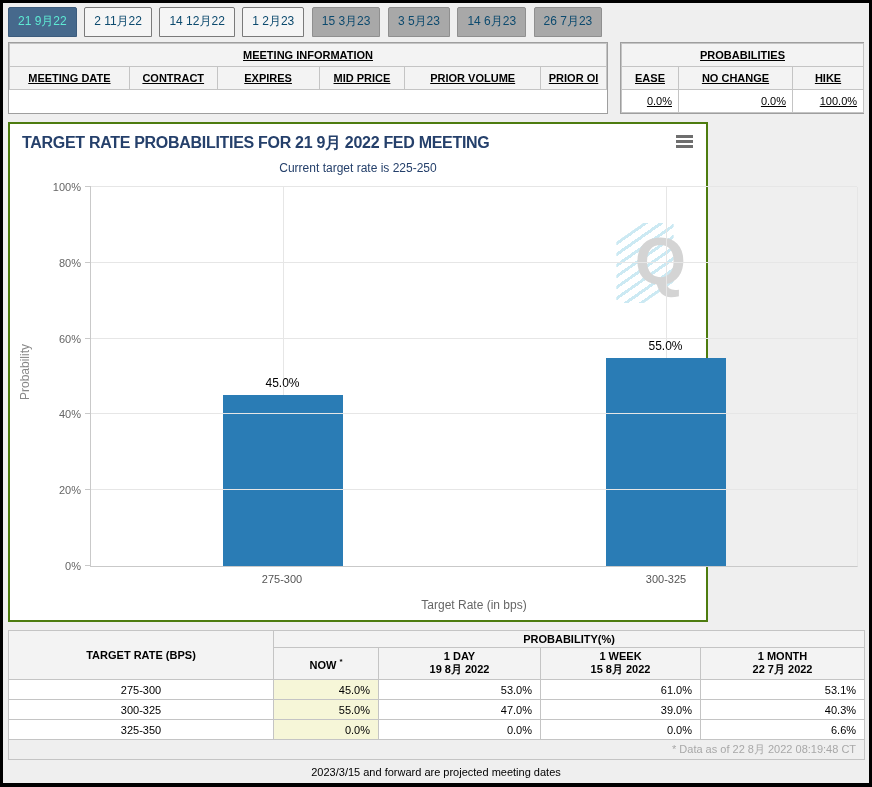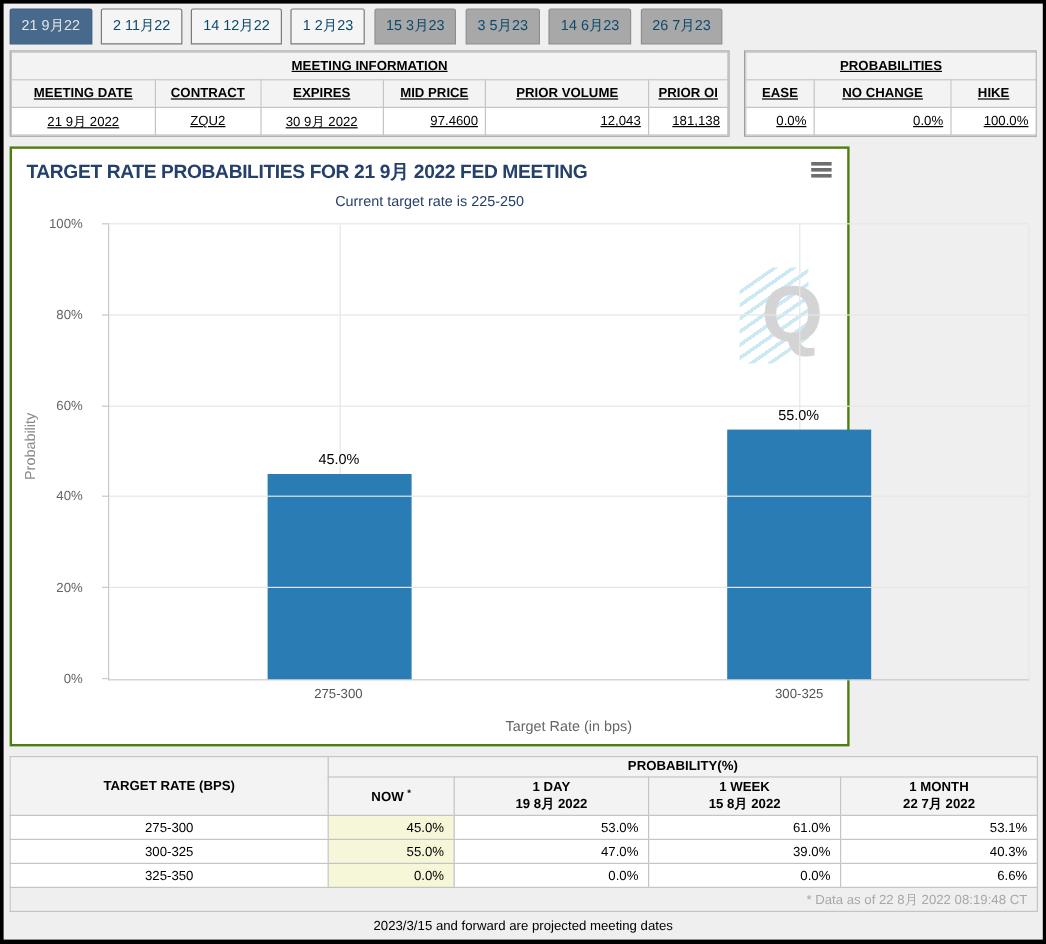--- a/index.html
+++ b/index.html
@@ -24,21 +24,21 @@
     display:inline-block;
     padding:5px 9px 6px 9px;
     font-size:12px;
     border:1px solid #7a7a7a;
     border-radius:2px 2px 0 0;
     margin-right:3px;
     color:#0c4a6e;
     cursor:pointer;
     vertical-align:top;
   }
-  .tab.active { background:#46698c; color:#e5e5e5; border-color:#3c5c7d;text-align:right; }
+  .tab.active { background:#46698c; color:#5eead4; border-color:#3c5c7d;text-align:right; }
   .tab.normal { background:#f5f5f5; }
   .tab.disabled { background:#a8a8a8; border-color:#8f8f8f; }
   
   .toprow { display:flex; padding:6px 5px 0 5px;text-decoration:underline; }
   .panel {
     background:#fff;
     border:1px solid #9e9e9e;
   }
   table.info { border-collapse:collapse; table-layout:fixed; }
   table.info th, table.info td {
@@ -82,21 +82,21 @@
     position:absolute; left:80px; top:12px;
     width:768px; height:380px;
     border-left:1px solid #c9c9c9;
     border-right:1px solid #e6e6e6;
     border-bottom:1px solid #c9c9c9;
   }
   .hgrid { position:absolute; left:0; width:100%; height:1px; background:#e6e6e6; }
   .vgrid { position:absolute; top:0; width:1px; height:100%; background:#e6e6e6; }
   .ytick-mark { position:absolute; left:-6px; width:6px; height:1px; background:#c9c9c9; }
   .ytick-label {
-    position:absolute; right:100%; margin-right:22px;
+    position:absolute; right:100%; margin-right:10px;
     transform:translateY(-50%);
     font-size:11px; color:#666; white-space:nowrap;
   }
   .bar-slot { position:absolute; top:0; bottom:0; width:120px; }
   .bar { position:absolute; bottom:0; left:0; width:100%; background:#2a7cb5; }
   .bar-label {
     position:absolute; width:100%; text-align:center;
     font-size:12px; color:#000;
   }
   .xlabel-row { position:absolute; left:80px; top:398px; width:768px; }
@@ -184,28 +184,20 @@
               <tr>
                 <th colspan="6">MEETING INFORMATION</th>
               </tr>
         <tr>
           <th>MEETING DATE</th>
           <th>CONTRACT</th>
           <th>EXPIRES</th>
           <th>MID PRICE</th>
           <th>PRIOR VOLUME</th>
           <th>PRIOR OI</th>
-        </tr>
-        <tr>
-          <td class="center">21 9月 2022</td>
-          <td class="center">ZQU2</td>
-          <td class="center">30 9月 2022</td>
-          <td class="num">97.4600</td>
-          <td class="num">12,043</td>
-          <td class="num">181,138</td>
         </tr>
       </tbody>
           </table>
     </div>
 
     <div class="panel pp">
       <table class="info" style="width:242px">
         <colgroup>
               <col style="width:57px">
               <col style="width:114px">

